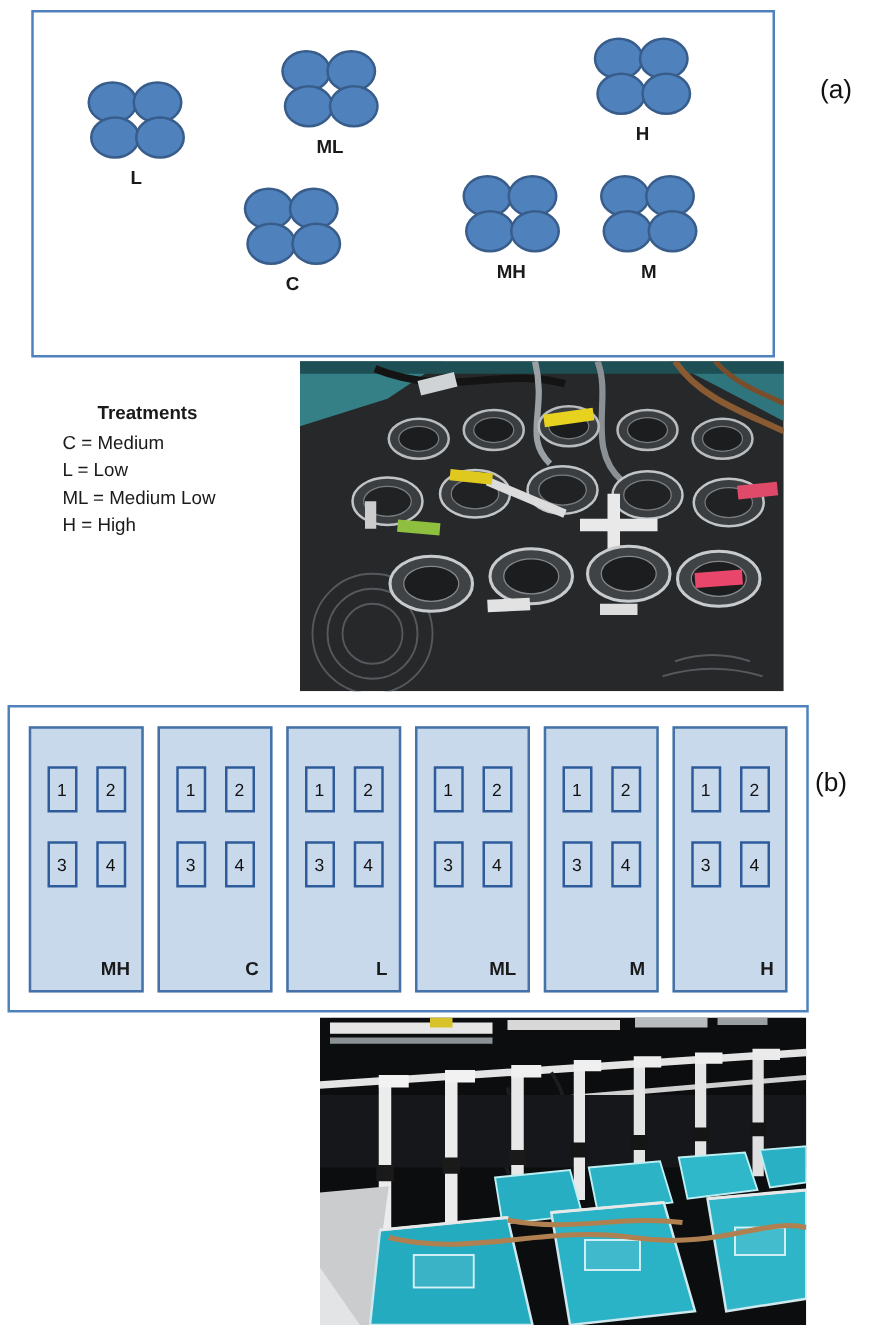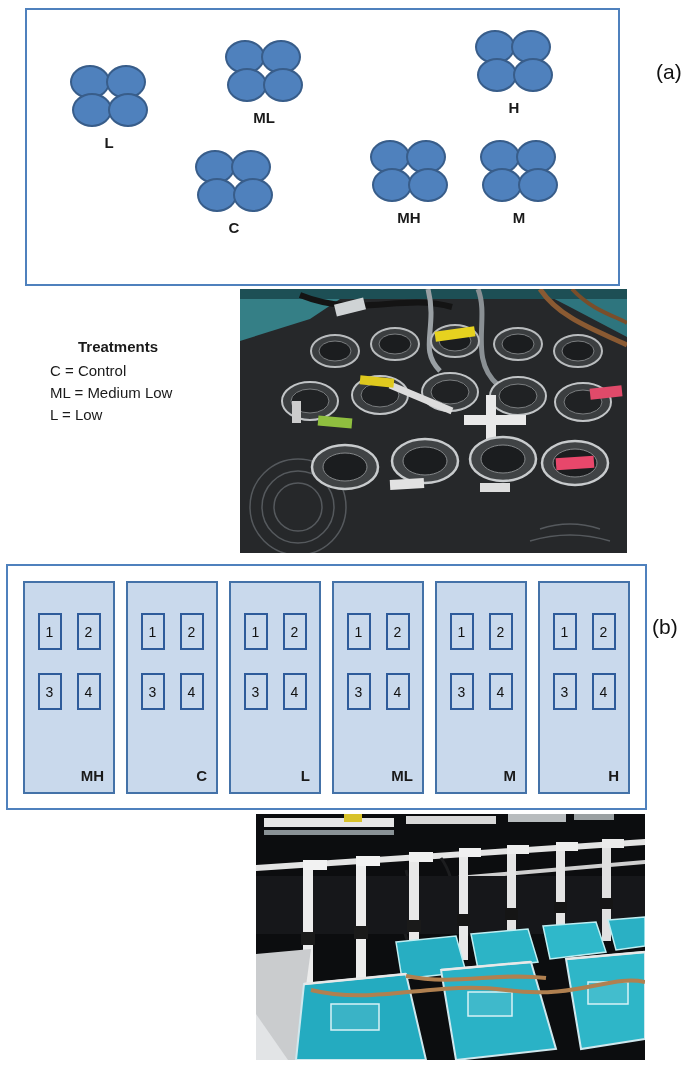--- a/index.html
+++ b/index.html
@@ -37,21 +37,21 @@
   .dot.d1{left:0;top:0}
   .dot.d2{left:36px;top:0}
   .dot.d3{left:2px;top:28px}
   .dot.d4{left:38px;top:28px}
   .cluster-label{
     text-align:center;font-weight:bold;font-size:15px;margin-top:6px;
   }
 
   
   #treatments{
-    position:absolute;left:50px;top:336px;width:185px;
+    position:absolute;left:50px;top:320px;width:185px;
     font-size:15px;line-height:22px;
   }
   #treatments .t-title{font-weight:bold;margin:0 0 2px 28px;}
   #treatments .t-item{white-space:nowrap;}
 
   
   .photo{position:absolute;display:block;}
   #photo-jars{left:240px;top:289px;}
   #photo-rack{left:256px;top:814px;}
 
@@ -153,23 +153,24 @@
         <span class="dot d4"></span>
       </div>
       <div class="cluster-label">M</div>
     </div>
 
   </div>
   <div id="letter-a" class="panel-letter">(a)</div>
 
   <div id="treatments">
     <div class="t-title">Treatments</div>
-    <div class="t-item">C = Control</div>
+    <div class="t-item">C = Medium</div>
+    <div class="t-item">L = Low</div>
     <div class="t-item">ML = Medium Low</div>
-    <div class="t-item">L = Low</div>
+    <div class="t-item">H = High</div>
   </div>
 
   <svg id="photo-jars" class="photo" width="387" height="264" viewBox="0 0 387 264" aria-hidden="true">
     <rect width="387" height="264" fill="#26282a"></rect>
 
     <polygon points="0,0 115,0 70,30 0,52" fill="#357f86"></polygon>
     <polygon points="295,0 387,0 387,48 330,18" fill="#2e757e"></polygon>
     <rect x="0" y="0" width="387" height="10" fill="#1d4f55"></rect>
 
     <g stroke="#55595d" fill="none" stroke-width="1.5">

